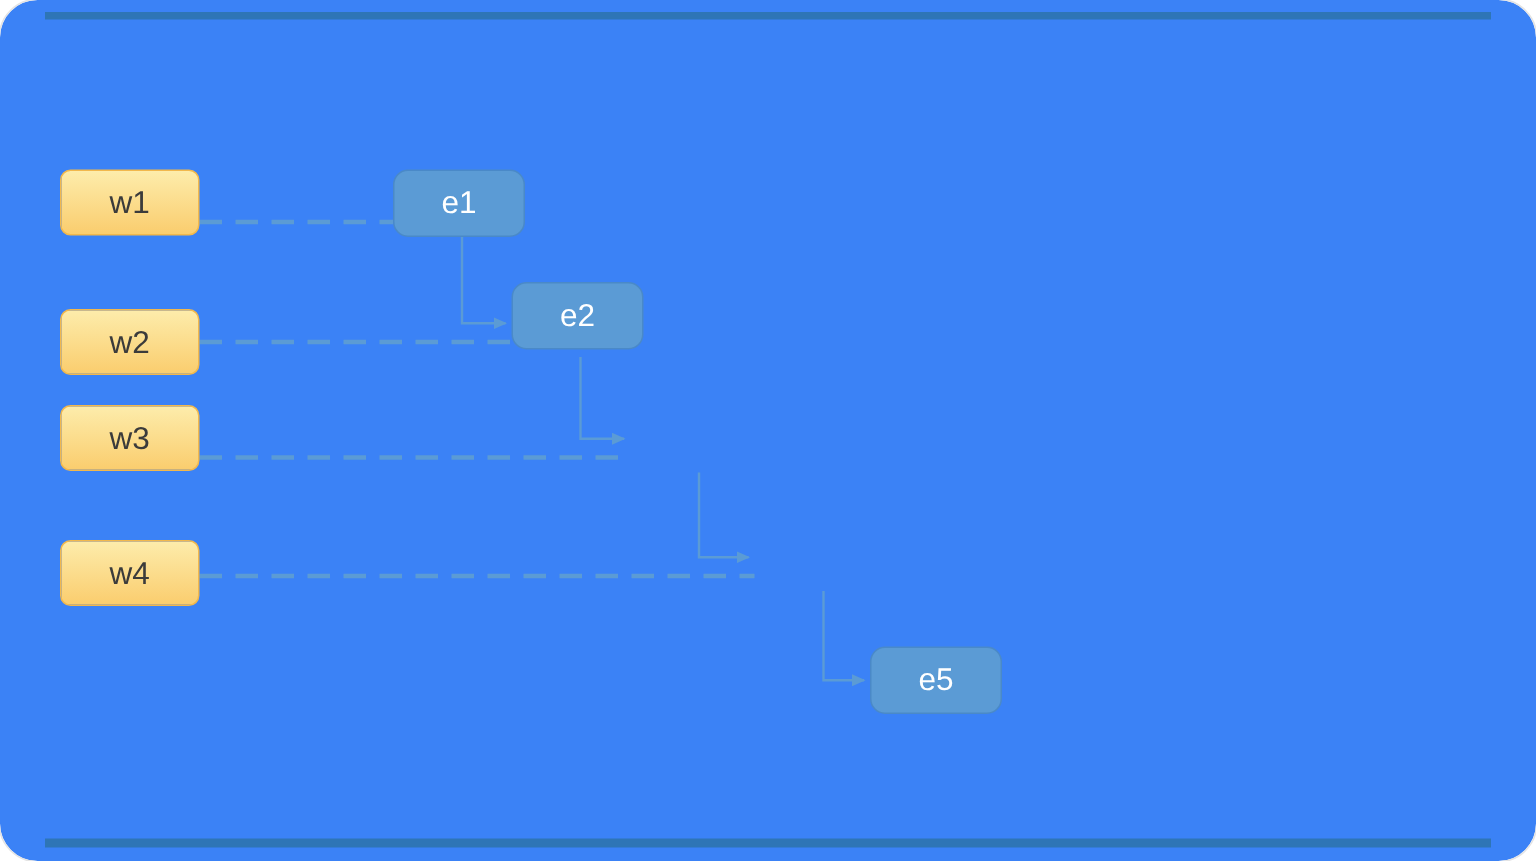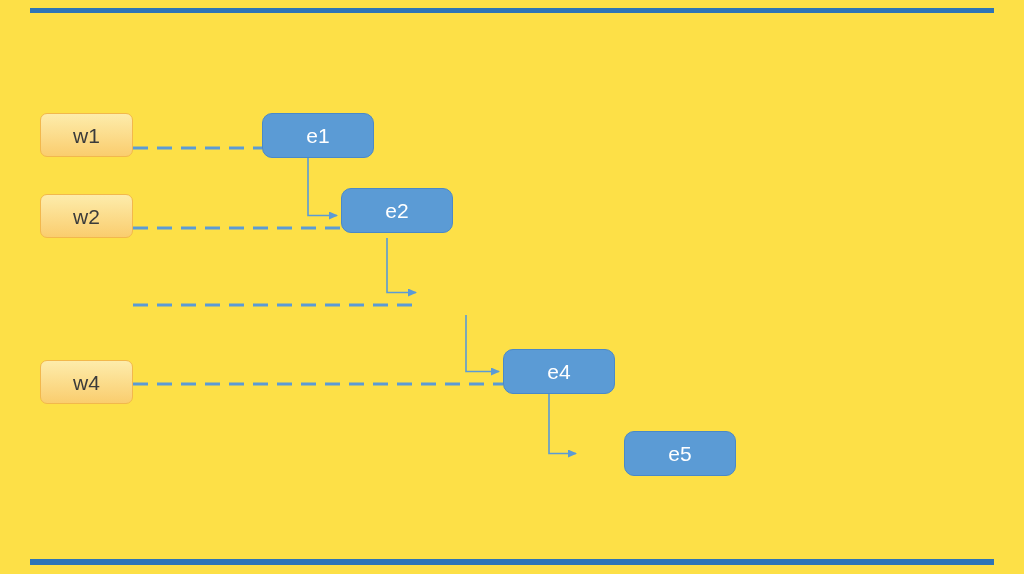--- a/index.html
+++ b/index.html
@@ -4,24 +4,25 @@
   <style>
     html, body {
       margin: 0;
       padding: 0;
       background: #ffffff;
     }
     .slide {
       position: relative;
       width: 1024px;
       height: 574px;
-      background: #fde047;
+      background: #3b82f6;
       outline: 1px solid #e4e4e4;
       overflow: hidden;
       font-family: "Liberation Sans", sans-serif;
+      border-radius: 25px;
     }
     .accent-bar {
       position: absolute;
       left: 30px;
       right: 30px;
       background: #2E75B6;
     }
     .accent-bar.top { top: 8px; height: 5px; }
     .accent-bar.bottom { bottom: 9px; height: 6px; }
 
@@ -47,37 +48,37 @@
     .worker {
       left: 40px;
       width: 93px;
       height: 44px;
       border-radius: 7px;
       background: linear-gradient(#FDECAB, #FACD6E);
       border: 1px solid #F2B84C;
       color: #3B3B3B;
     }
     .worker.n1 { top: 113px; }
-    .worker.n2 { top: 194px; }
+    .worker.n2 { top: 206px; }
     .worker.n3 { top: 270px; }
     .worker.n4 { top: 360px; }
 
     .event {
-      width: 112px;
+      width: 88px;
       height: 45px;
       border-radius: 10px;
       background: #5B9BD5;
       border: 1px solid #4A89C8;
       color: #ffffff;
     }
     .event.n1 { left: 262px; top: 113px; }
     .event.n2 { left: 341px; top: 188px; }
     .event.n3 { left: 420px; top: 270px; }
     .event.n4 { left: 503px; top: 349px; }
-    .event.n5 { left: 580px; top: 431px; margin-left: 44px; }
+    .event.n5 { left: 580px; top: 431px; }
   </style>
 </head>
 <body>
 
 <div class="slide">
 
   <div class="accent-bar top"></div>
   <div class="accent-bar bottom"></div>
 
   <svg class="connectors" viewBox="0 0 1024 574" xmlns="http://www.w3.org/2000/svg">
@@ -97,20 +98,20 @@
     <g stroke="#5B9BD5" stroke-width="1.6" fill="none" marker-end="url(#arrowhead)">
       <path d="M308,158 V215.5 H337"></path>
       <path d="M387,238 V292.5 H416"></path>
       <path d="M466,315 V371.5 H499"></path>
       <path d="M549,394 V453.5 H576"></path>
     </g>
   </svg>
 
   <div class="node worker n1">w1</div>
   <div class="node worker n2">w2</div>
+  <div class="node worker n3">w3</div>
   <div class="node worker n4">w4</div>
 
   <div class="node event n1">e1</div>
   <div class="node event n2">e2</div>
-  <div class="node event n4">e4</div>
   <div class="node event n5">e5</div>
 
 </div>
 
 </body></html>

